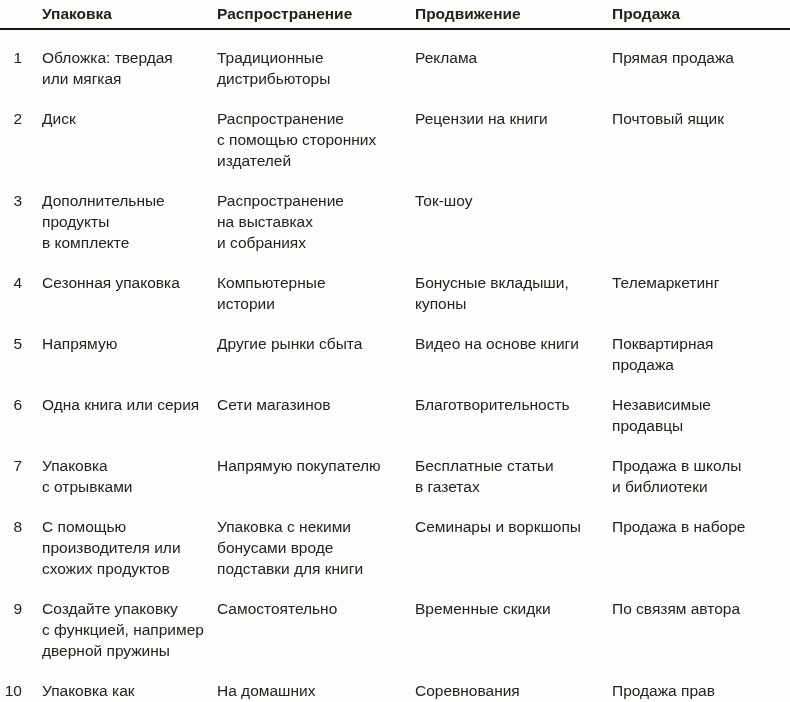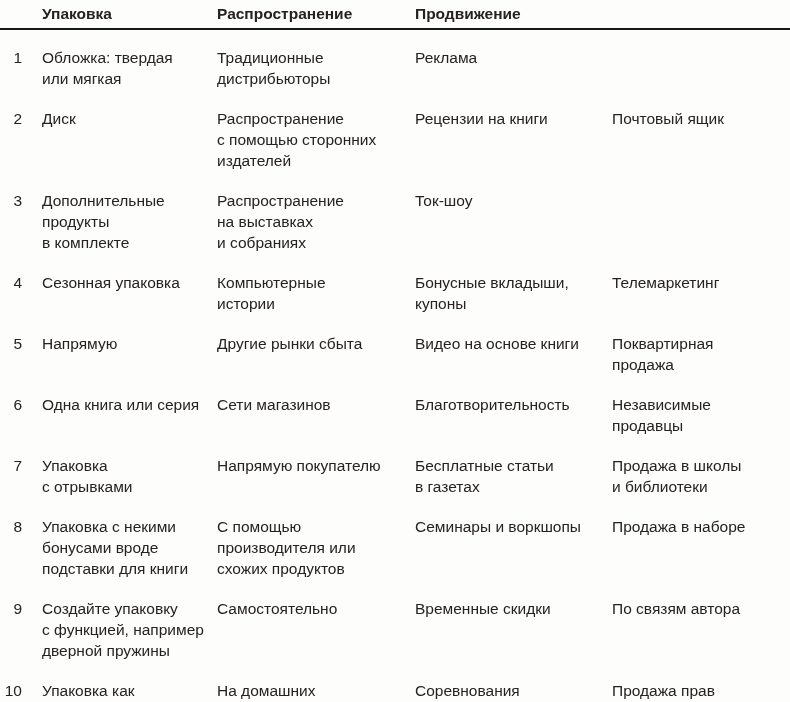--- a/index.html
+++ b/index.html
@@ -54,30 +54,32 @@
 </style>
 </head>
 <body style="background: rgb(253, 253, 251); color: rgb(38, 34, 32);">
 
 <div class="table">
   <div class="header-row">
     <div class="cell num"></div>
     <div class="cell">Упаковка</div>
     <div class="cell">Распространение</div>
     <div class="cell">Продвижение</div>
+    <div class="cell">Продажа</div>
   </div>
   <div class="rule" style="background: rgb(22, 22, 22);"></div>
   <div class="table-body" id="table-body">
       <div class="row">
         <div class="cell num">1</div>
         <div class="cell">Обложка: твердая
 или мягкая</div>
         <div class="cell">Традиционные
 дистрибьюторы</div>
         <div class="cell">Реклама</div>
+        <div class="cell">Прямая продажа</div>
       </div>
       <div class="row">
         <div class="cell num">2</div>
         <div class="cell">Диск</div>
         <div class="cell">Распространение
 с помощью сторонних
 издателей</div>
         <div class="cell">Рецензии на книги</div>
         <div class="cell">Почтовый ящик</div>
       </div>
@@ -119,26 +121,26 @@
         <div class="cell">Упаковка
 с отрывками</div>
         <div class="cell">Напрямую покупателю</div>
         <div class="cell">Бесплатные статьи
 в газетах</div>
         <div class="cell">Продажа в школы
 и библиотеки</div>
       </div>
       <div class="row">
         <div class="cell num">8</div>
+        <div class="cell">С помощью
+производителя или
+схожих продуктов</div>
         <div class="cell">Упаковка с некими
 бонусами вроде
 подставки для книги</div>
-        <div class="cell">С помощью
-производителя или
-схожих продуктов</div>
         <div class="cell">Семинары и воркшопы</div>
         <div class="cell">Продажа в наборе</div>
       </div>
       <div class="row">
         <div class="cell num">9</div>
         <div class="cell">Создайте упаковку
 с функцией, например
 дверной пружины</div>
         <div class="cell">Самостоятельно</div>
         <div class="cell">Временные скидки</div>

